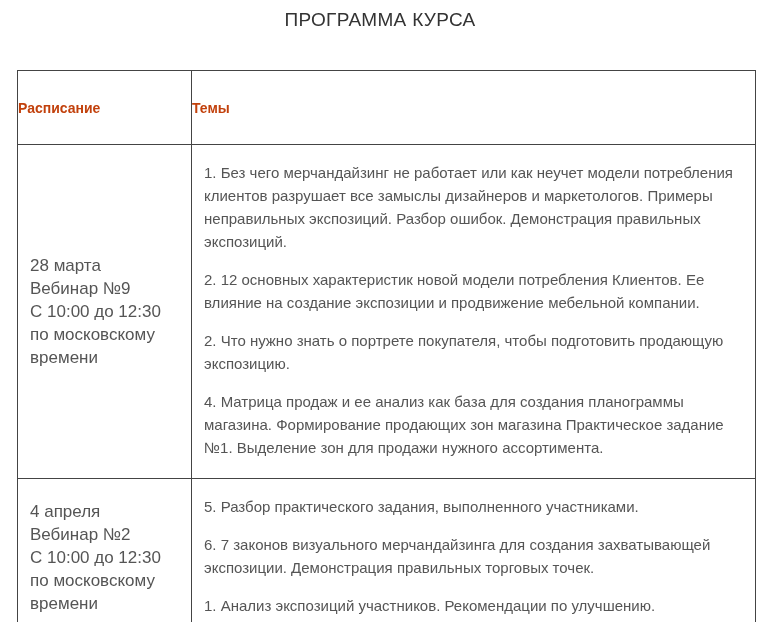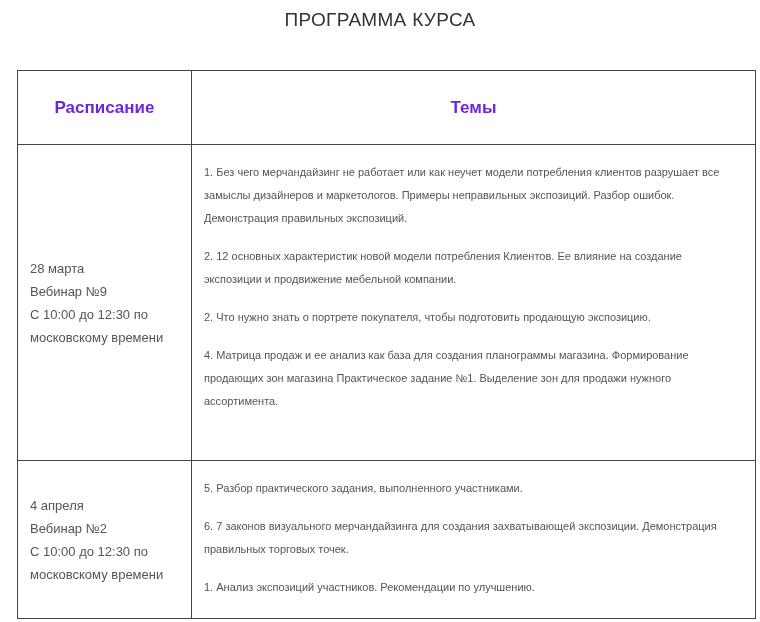--- a/index.html
+++ b/index.html
@@ -28,38 +28,38 @@
     margin: 39px 0 0 17px;
     width: 738px;
     background: #ffffff;
   }
   table.program th,
   table.program td {
     border: 1px solid #444444;
   }
   table.program th {
     height: 73px;
-    font-size: 17px;
+    font-size: 14px;
     font-weight: 700;
-    color: #6d28d9;
-    text-align: center;
+    color: #c2410c;
+    text-align: left;
     vertical-align: middle;
     padding: 0;
   }
   td.schedule-cell {
     vertical-align: middle;
     padding: 10px 10px 10px 12px;
-    font-size: 13px;
+    font-size: 17px;
     line-height: 23px;
     color: #555555;
   }
   td.topics-cell {
     vertical-align: top;
     padding: 16px 14px 4px 12px;
-    font-size: 11px;
+    font-size: 15px;
     line-height: 23px;
     color: #555555;
   }
   td.topics-cell p {
     margin: 0 0 15px 0;
   }
   tr.row-1 { height: 316px; }
   tr.row-2 { height: 152px; }
 </style>
 </head>

